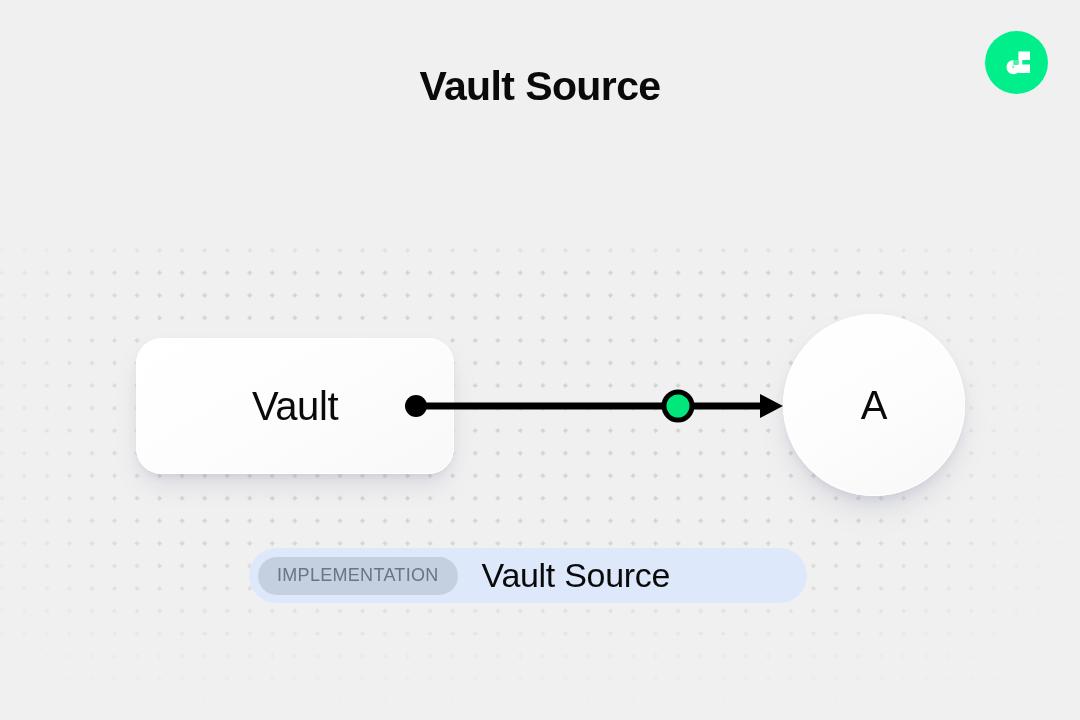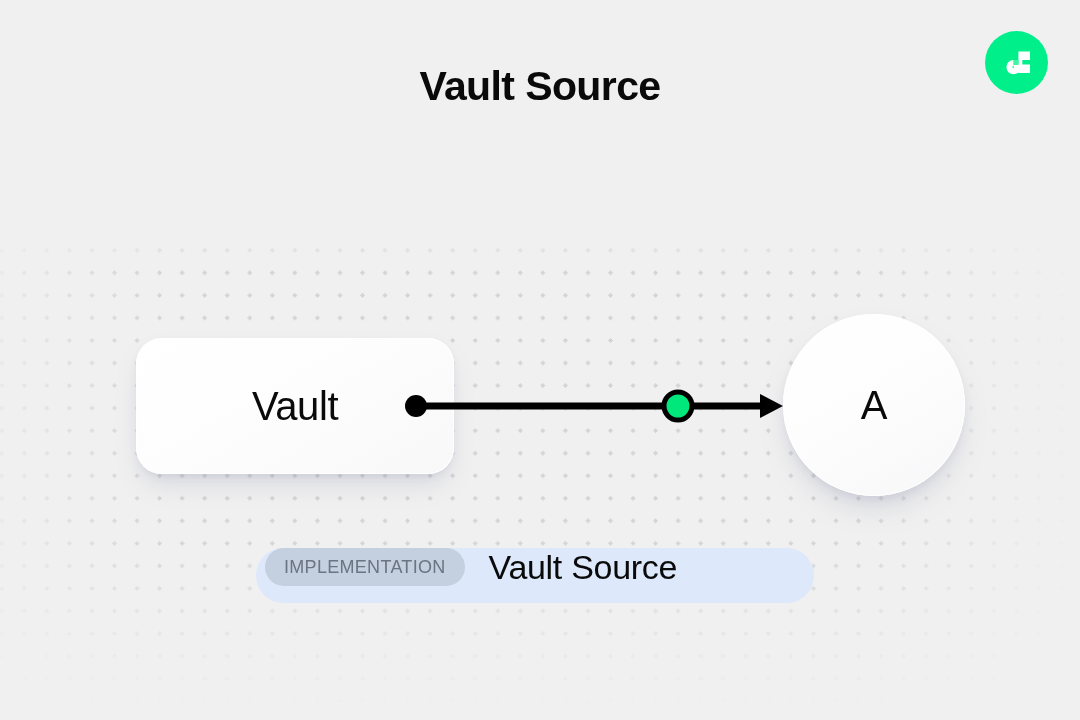--- a/index.html
+++ b/index.html
@@ -137,28 +137,28 @@
     left: 0;
     top: 0;
     width: 1080px;
     height: 720px;
     pointer-events: none;
   }
 
   
   .impl-banner {
     position: absolute;
-    left: 256px;
+    left: 249px;
     top: 548px;
     width: 558px;
     height: 55px;
     border-radius: 27.5px;
     background: #dde8fb;
     display: flex;
-    align-items: flex-start;
+    align-items: center;
     padding-left: 9px;
   }
   .impl-pill {
     height: 38px;
     border-radius: 19px;
     background: #c4cfdf;
     display: flex;
     align-items: center;
     padding: 0 19px;
   }

